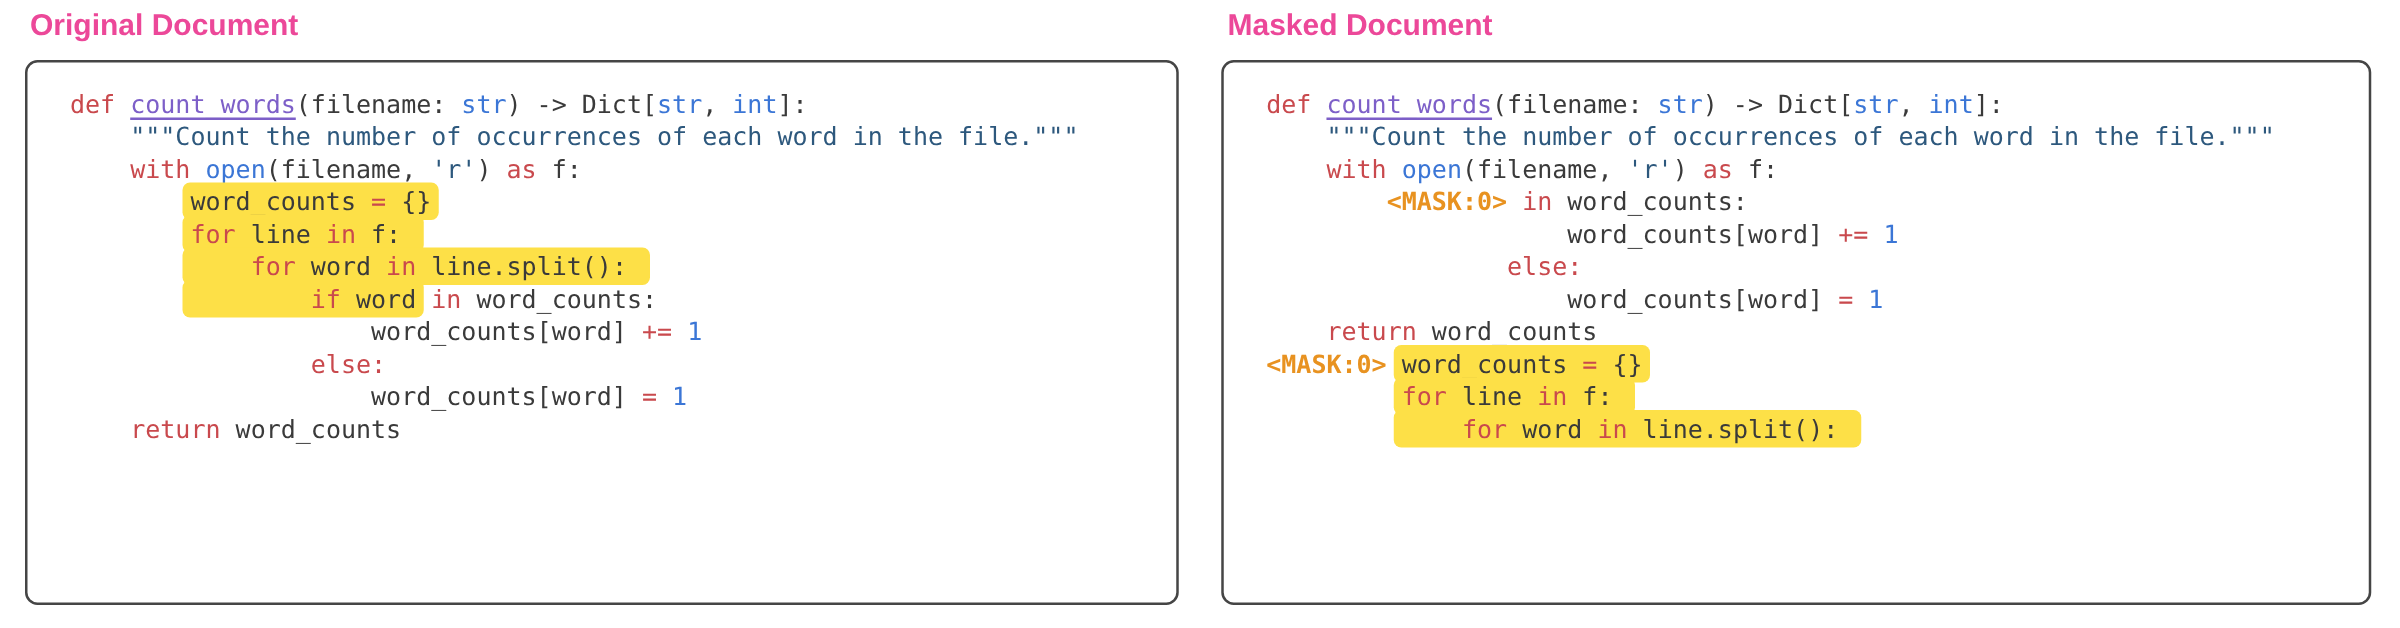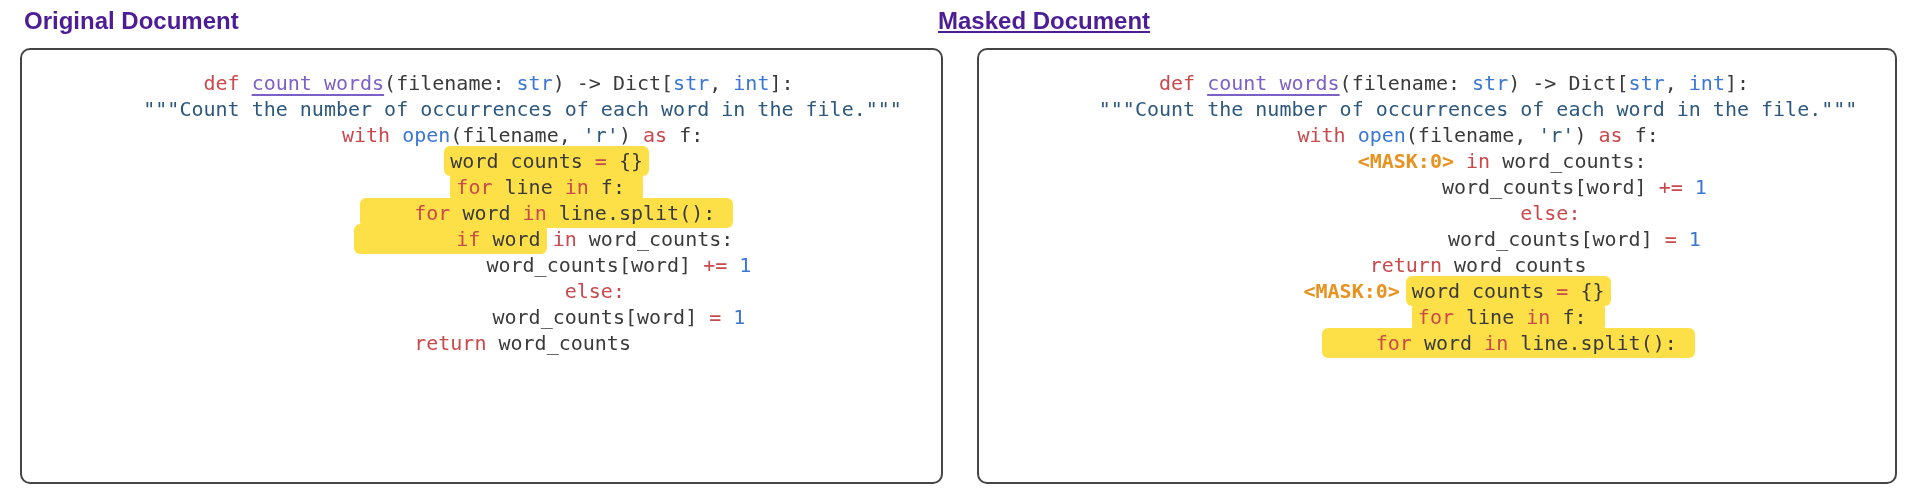--- a/index.html
+++ b/index.html
@@ -2,31 +2,31 @@
 <html><head>
 <meta charset="utf-8">
 <style>
   html,body{margin:0;padding:0;}
   body{
     width:1920px;height:502px;background:#ffffff;position:relative;
     font-family:"Liberation Sans", sans-serif;overflow:hidden;
   }
   .panel-title{
     position:absolute;top:6px;font-weight:bold;font-size:24px;line-height:30px;
-    color:#4c1d95;letter-spacing:0;
+    color:#ec4899;letter-spacing:0;
   }
   #title-left{left:24px;}
-  #title-right{left:938px;text-decoration:underline;}
+  #title-right{left:982px;}
   .panel{
     position:absolute;top:48px;height:436px;box-sizing:border-box;
     background:#ffffff;border:2px solid #454545;border-radius:10px;
   }
   #panel-left{left:20px;width:923px;}
   #panel-right{left:977px;width:920px;}
-  .code{padding:20px 0 0 34px;text-align:center;}
+  .code{padding:20px 0 0 34px;}
   .line{
     white-space:pre;
     font-family:"DejaVu Sans Mono", monospace;
     font-size:20px;line-height:26px;height:26px;
     color:#3a3a3a;
   }
   .tk-n{color:#3a3a3a;}
   .tk-k{color:#c9494d;}
   .tk-b{color:#3b76d6;}
   .tk-s{color:#2d587d;}

